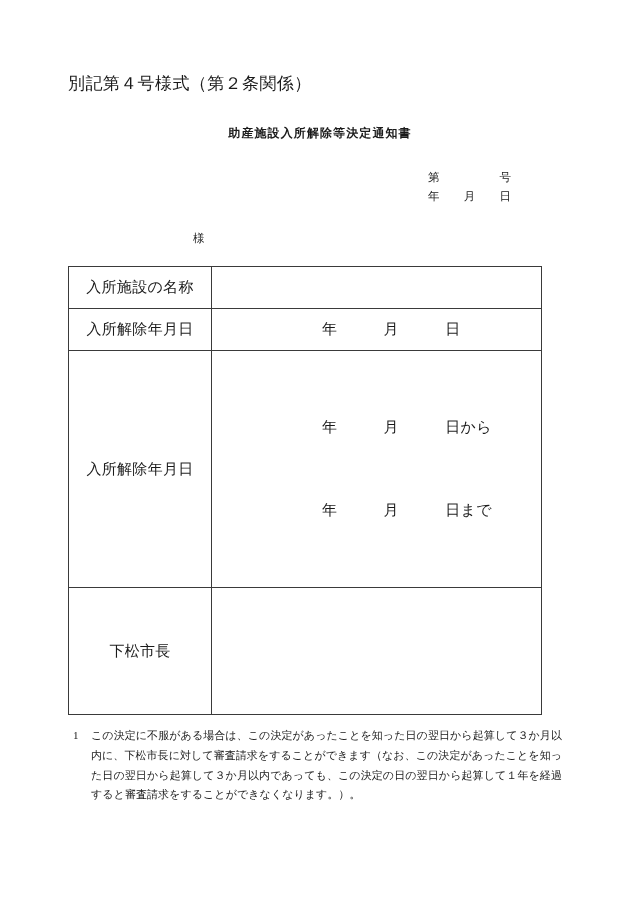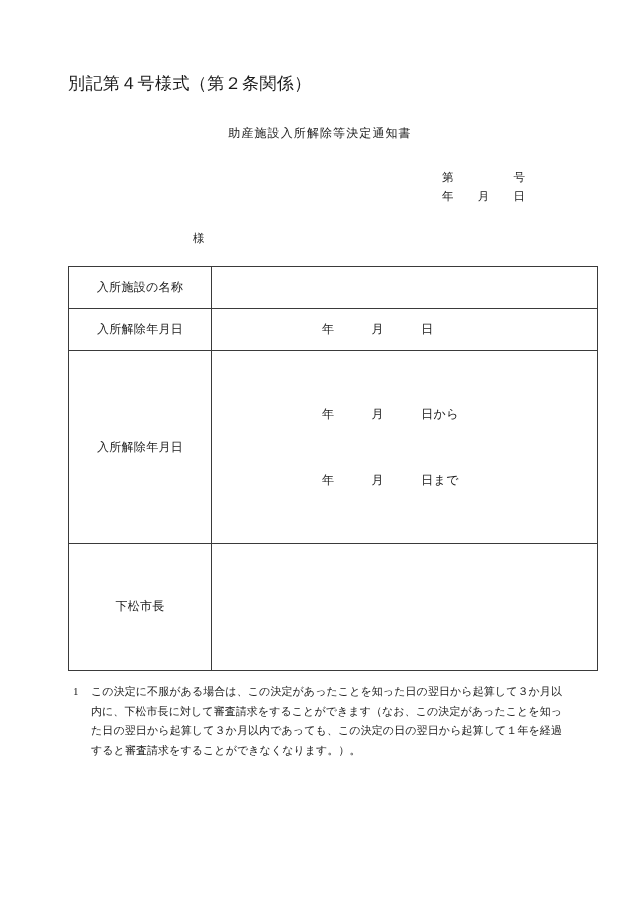--- a/index.html
+++ b/index.html
@@ -33,38 +33,38 @@
     line-height: 1.6;
     letter-spacing: 0.4px;
     white-space: pre;
   }
 
   
   .title-row {
     margin-top: 26px;
     text-align: center;
     padding-left: 10px;
+    font-weight: bold;
   }
   .doc-title {
     font-size: 12px;
     letter-spacing: 1.1px;
     white-space: pre;
   }
 
   
   .meta-block {
     margin-top: 26px;
     padding-left: 360px;
     font-size: 11.5px;
     line-height: 1.62;
   }
   .meta-line {
     white-space: pre;
     letter-spacing: 0.4px;
-    margin-left: 14px;
   }
 
   
   .addressee {
     margin-top: 26px;
     padding-left: 125px;
     font-size: 11.5px;
     white-space: pre;
     letter-spacing: 0.5px;
   }
@@ -104,24 +104,24 @@
     white-space: pre;
     padding-left: 4px;
   }
   .body-line-3 {
     white-space: pre;
   }
 
   
   .form-table {
     margin-top: 20px;
-    width: 530px;
+    width: 474px;
     border-collapse: collapse;
     table-layout: fixed;
-    font-size: 12px;
+    font-size: 15px;
   }
   .form-table td {
     border: 1px solid #3a3a3a;
     padding: 0;
     vertical-align: middle;
   }
   .form-table td.label {
     width: 122px;
     text-align: center;
     padding: 7px 10px;

